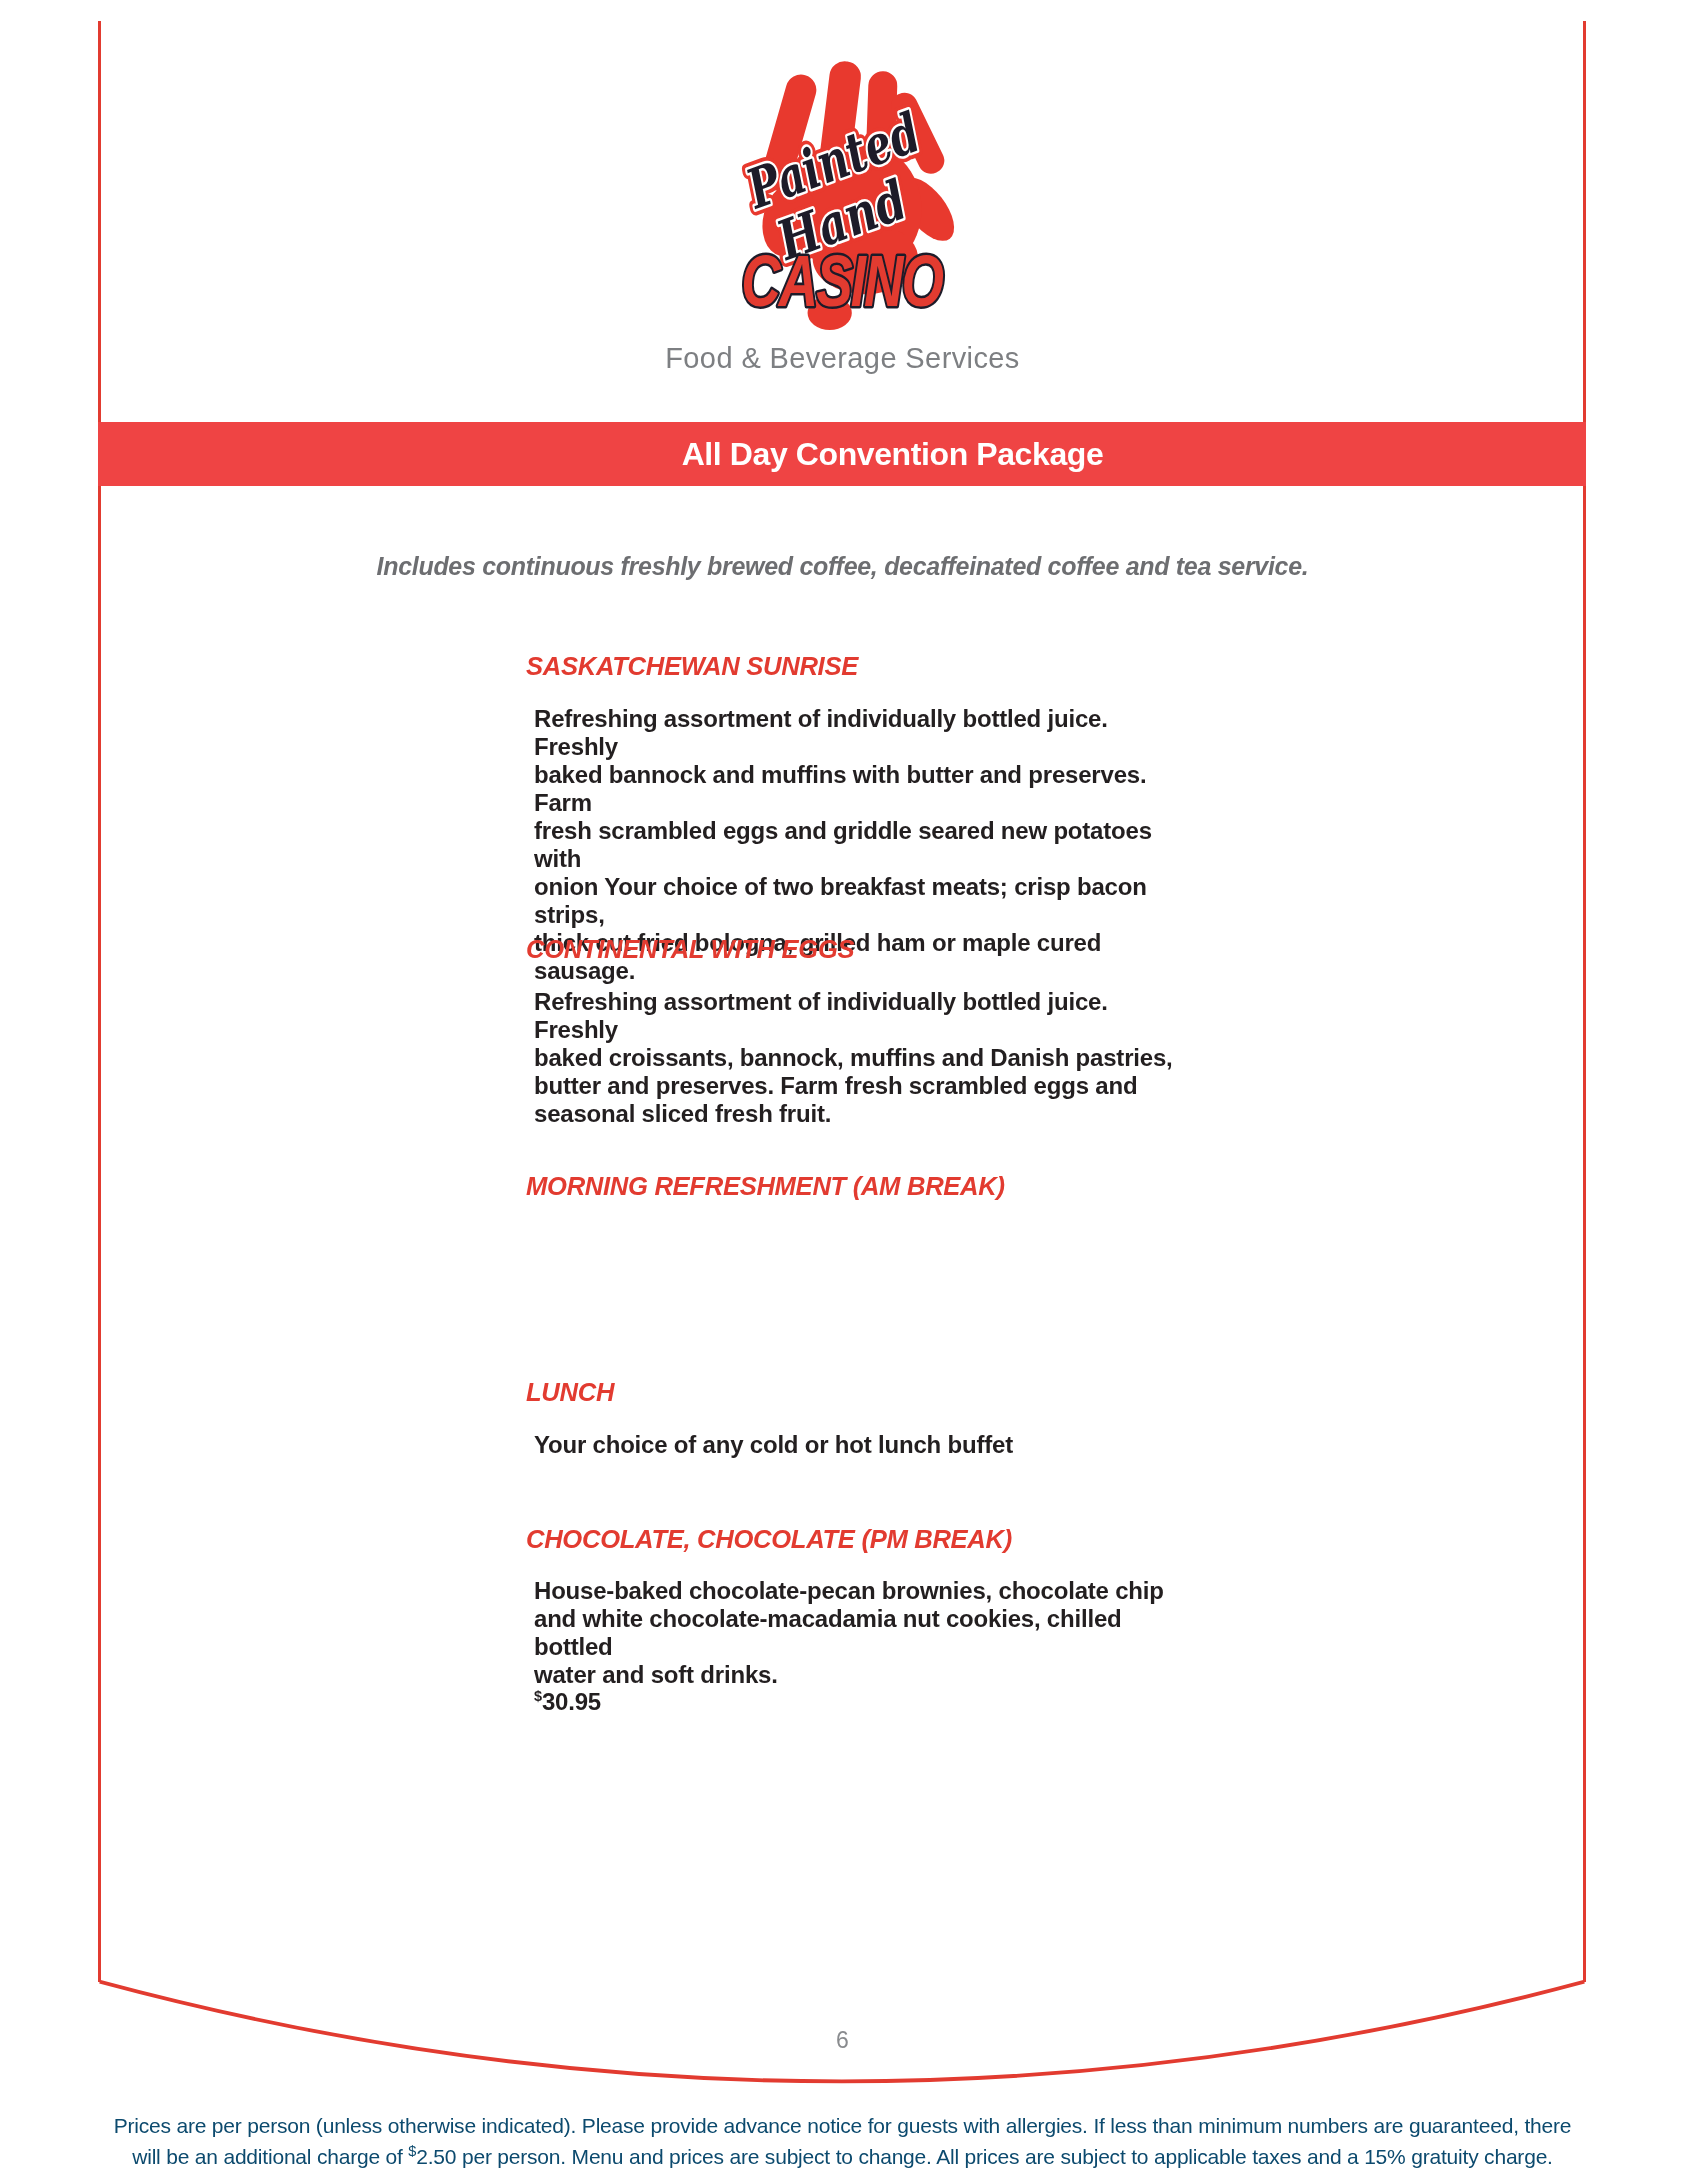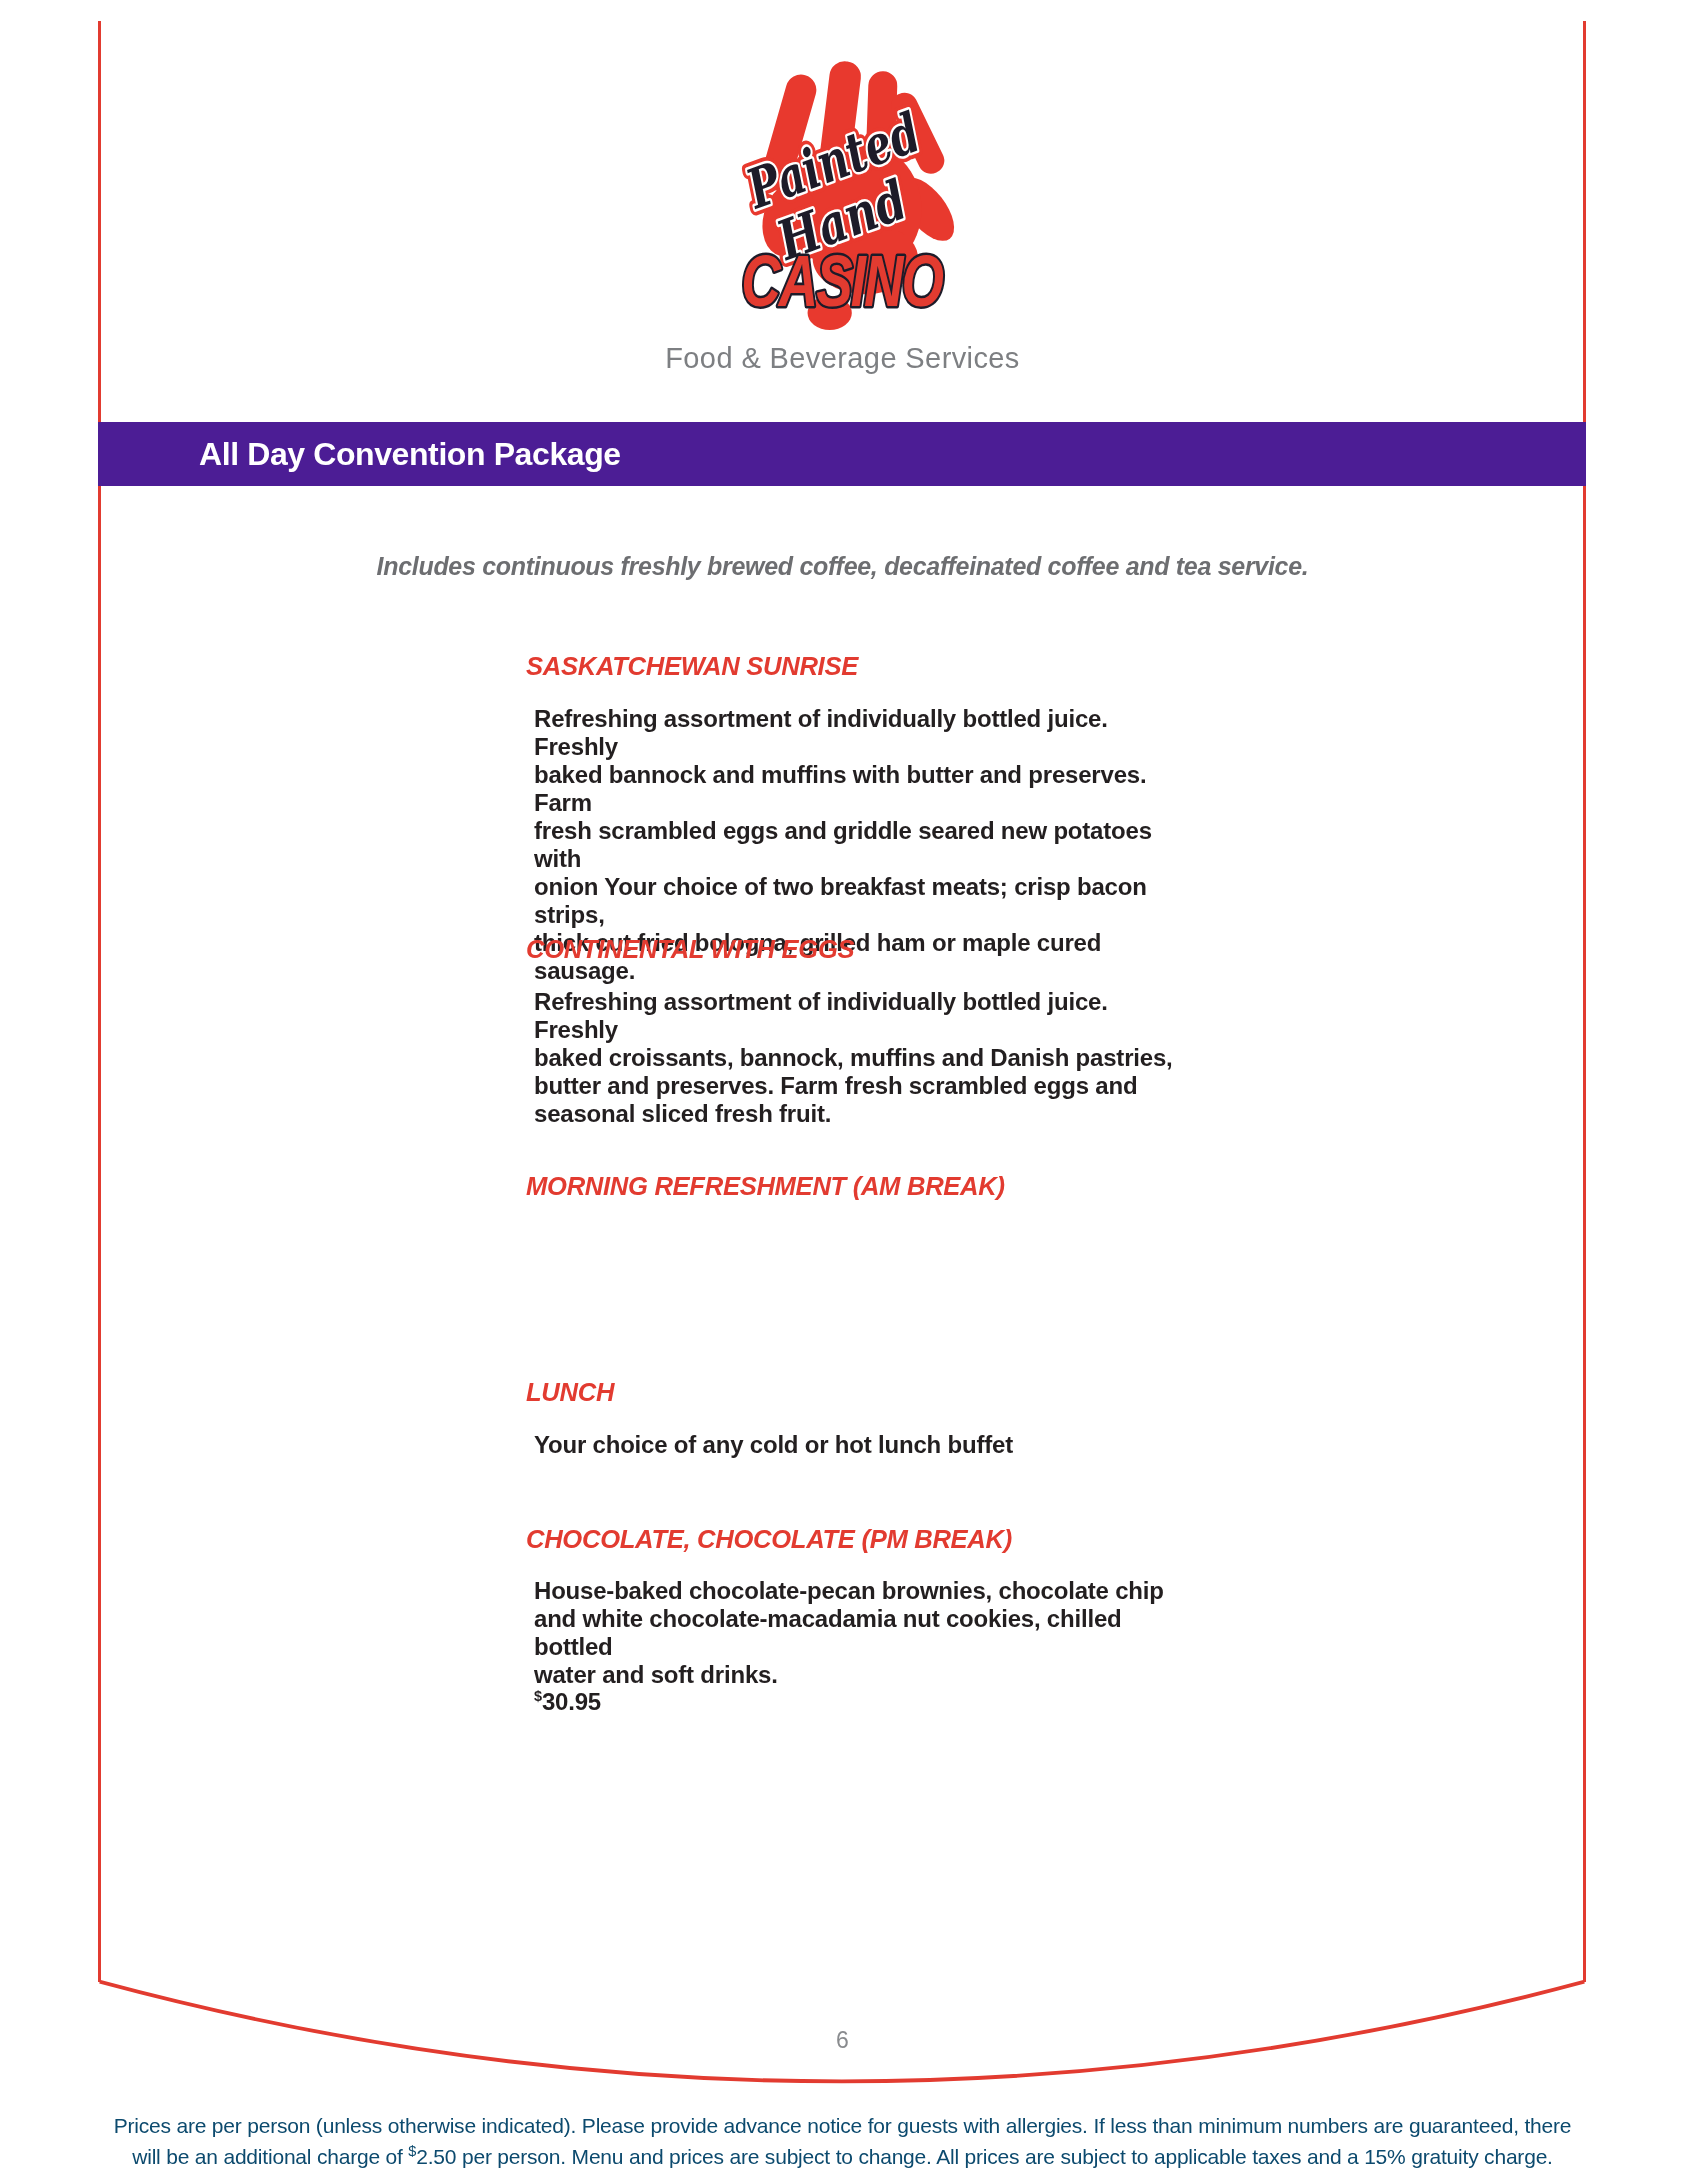--- a/index.html
+++ b/index.html
@@ -30,21 +30,22 @@
   .logo .script-over  { font: italic 700 64px "DejaVu Serif", serif; fill: #1d1b29; stroke: #ffffff; stroke-width: 6px;  paint-order: stroke; stroke-linejoin: round; }
   .logo .casino-word  { font: italic 700 84px "Liberation Sans", sans-serif; fill: #e23b30; stroke: #1d1b29; stroke-width: 6px; paint-order: stroke; stroke-linejoin: round; letter-spacing: -3px; }
 
   .subtitle {
     position: absolute; left: 0; top: 342px; width: 100%;
     text-align: center; font-size: 29px; color: #7d7f82; letter-spacing: 0.4px;
   }
 
   .banner {
     position: absolute; left: 98px; top: 422px; width: 1488px; height: 64px;
-    background: #4c1d95;
+    background: #ef4444;
+    text-align: center;
   }
   .banner span {
     display: block; padding-left: 101px; line-height: 64px;
     font-size: 32px; font-weight: bold; color: #ffffff; letter-spacing: -0.4px;
   }
 
   .intro {
     position: absolute; left: 0; top: 552px; width: 100%;
     text-align: center; font-style: italic; font-weight: bold;
     font-size: 25px; color: #6d6e71; letter-spacing: -0.3px;

